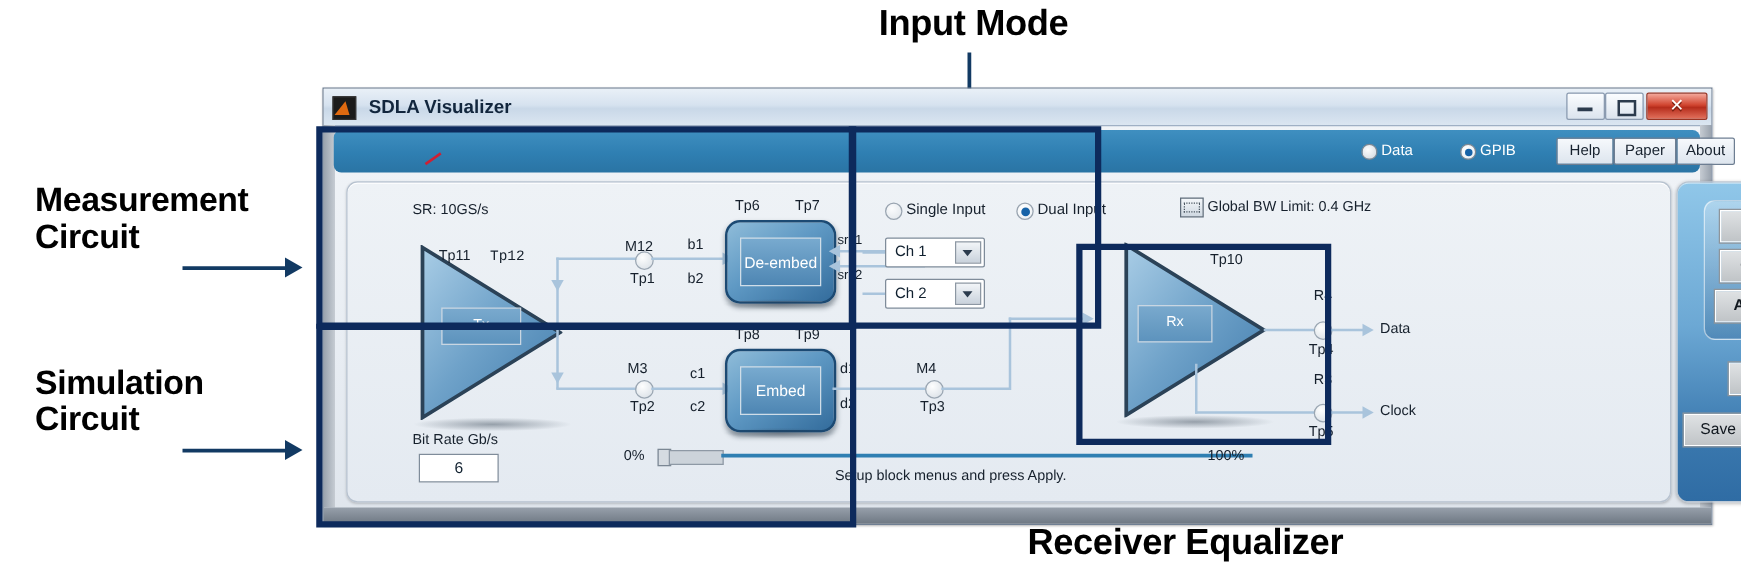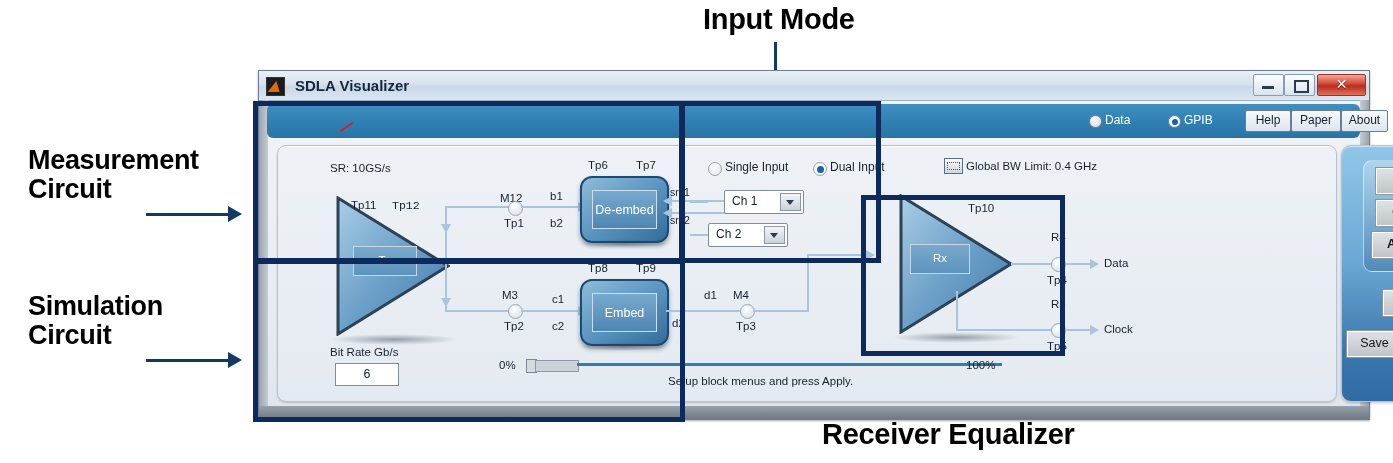--- a/index.html
+++ b/index.html
@@ -281,21 +281,21 @@
     <div class="dlabel" style="left:274px;top:174px;">c2</div>
 
     <div class="dlabel" style="left:310px;top:116px;">Tp8</div>
     <div class="dlabel" style="left:358px;top:116px;">Tp9</div>
     <div class="blk" style="left:302px;top:133px;width:85px;height:63px;">
       <div class="inner">
         <span>Embed</span>
       </div>
     </div>
     <div class="blk-shadow" style="left:300px;top:196px;width:92px;"></div>
-    <div class="dlabel" style="left:394px;top:143px;padding-left:32px;">d1</div>
+    <div class="dlabel" style="left:394px;top:143px;">d1</div>
     <div class="dlabel" style="left:394px;top:171px;">d2</div>
     <div class="wire h" style="left:388px;top:164px;width:74px;"></div>
 
     <div class="dlabel" style="left:455px;top:143px;">M4</div>
     <div class="tp-node" style="left:462px;top:158px;"></div>
     <div class="dlabel" style="left:458px;top:174px;">Tp3</div>
     <div class="wire h" style="left:475px;top:164px;width:55px;"></div>
     <div class="wire v" style="left:529px;top:108px;height:58px;"></div>
     <div class="wire h" style="left:529px;top:108px;width:65px;"></div>
     <div class="arrow-r" style="left:588px;top:104px;"></div>
@@ -304,21 +304,21 @@
       <span class="pdot"></span>
       <span class="plbl">Single Input</span>
     </div>
     <div class="prad on" style="left:535px;top:14px;">
       <span class="pdot"></span>
       <span class="plbl">Dual Input</span>
     </div>
 
     <div class="wire h" style="left:412px;top:55px;width:18px;"></div>
     <div class="wire h" style="left:412px;top:88px;width:18px;"></div>
-    <div class="dd" style="left:430px;top:44px;width:78px;margin-left:16px;">
+    <div class="dd" style="left:430px;top:44px;width:78px;">
       <span class="dtxt">Ch 1</span>
       <span class="darr"></span>
     </div>
     <div class="dd" style="left:430px;top:77px;width:78px;">
       <span class="dtxt">Ch 2</span>
       <span class="darr"></span>
     </div>
 
     <div id="bw-icon" style="left:666px;top:12px;"></div>
     <div class="dlabel" style="left:688px;top:14px;">Global BW Limit: 0.4 GHz</div>

